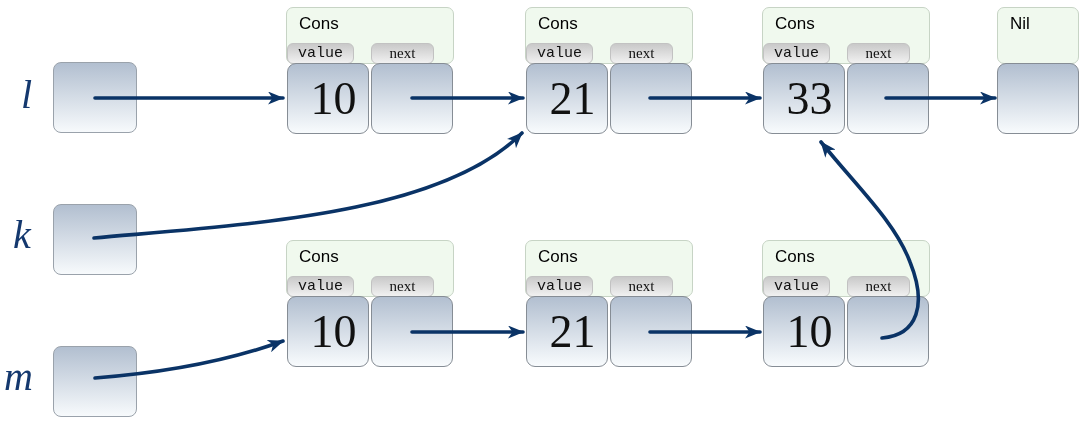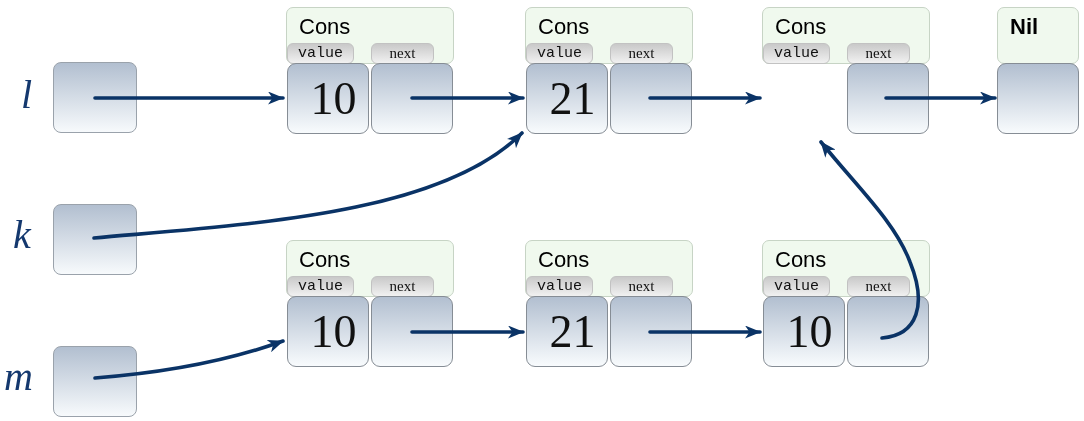--- a/index.html
+++ b/index.html
@@ -10,27 +10,27 @@
   .varlabel {
     position:absolute; font-family:"Liberation Serif", serif; font-style:italic;
     font-size:40px; line-height:1; color:#14386e;
   }
   .varbox {
     position:absolute; width:84px; height:71px; box-sizing:border-box;
     border:1px solid #9aa2ab; border-radius:8px;
     background:linear-gradient(180deg,#b2bfd0 0%,#f7fafc 100%);
   }
   .node { position:absolute; width:168px; height:128px; }
-  .node.nil { width:82px;font-weight:bold; }
+  .node.nil { width:82px; }
   .node-bg {
     position:absolute; left:0; top:0; width:100%; height:57px; box-sizing:border-box;
     background:#f0f9ee; border:1px solid #c7d4c5; border-radius:7px;
   }
   .node-title {
-    position:absolute; left:13px; top:7px; font-size:22px; color:#000000;
+    position:absolute; left:13px; top:7px; font-size:17px; color:#000000;
   }
   .tab {
     position:absolute; top:36px; height:21px; box-sizing:border-box;
     background:linear-gradient(180deg,#c9c9c9 0%,#f1f1f1 100%);
     border:1px solid #c2c2c2; border-radius:6px;
     font-family:"Liberation Mono", monospace; font-size:15px; line-height:19px;
     text-align:center; color:#111111;
   }
   .tab-value { left:1px;  width:67px; }
   .tab-next  { left:85px; width:63px;font-family:Liberation Serif, serif; }
@@ -77,20 +77,21 @@
     <div class="tab tab-next">next</div>
     <div class="cell cell-value">21</div>
     <div class="cell cell-next"></div>
   </div>
 
   <div class="node" style="left:762px; top:7px;">
     <div class="node-bg"></div>
     <div class="node-title">Cons</div>
     <div class="tab tab-value">value</div>
     <div class="tab tab-next">next</div>
+    <div class="cell cell-value">33</div>
     <div class="cell cell-next"></div>
   </div>
 
   <div class="node nil" style="left:997px; top:7px;">
     <div class="node-bg"></div>
     <div class="node-title">Nil</div>
     <div class="cell"></div>
   </div>
 
   <div class="node" style="left:286px; top:240px;">

